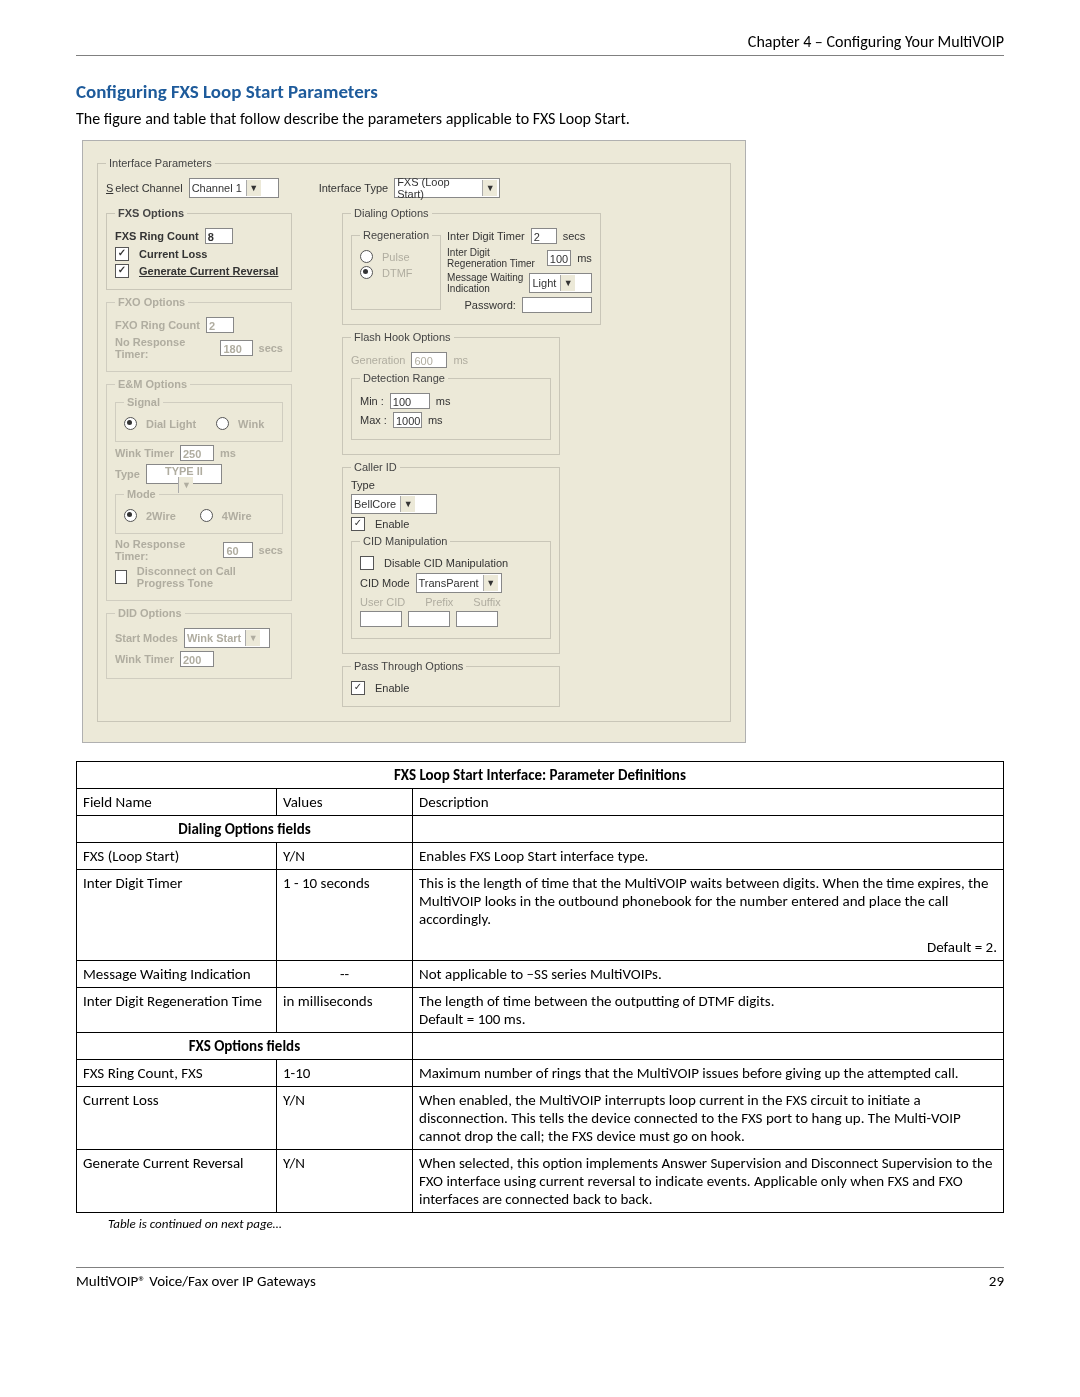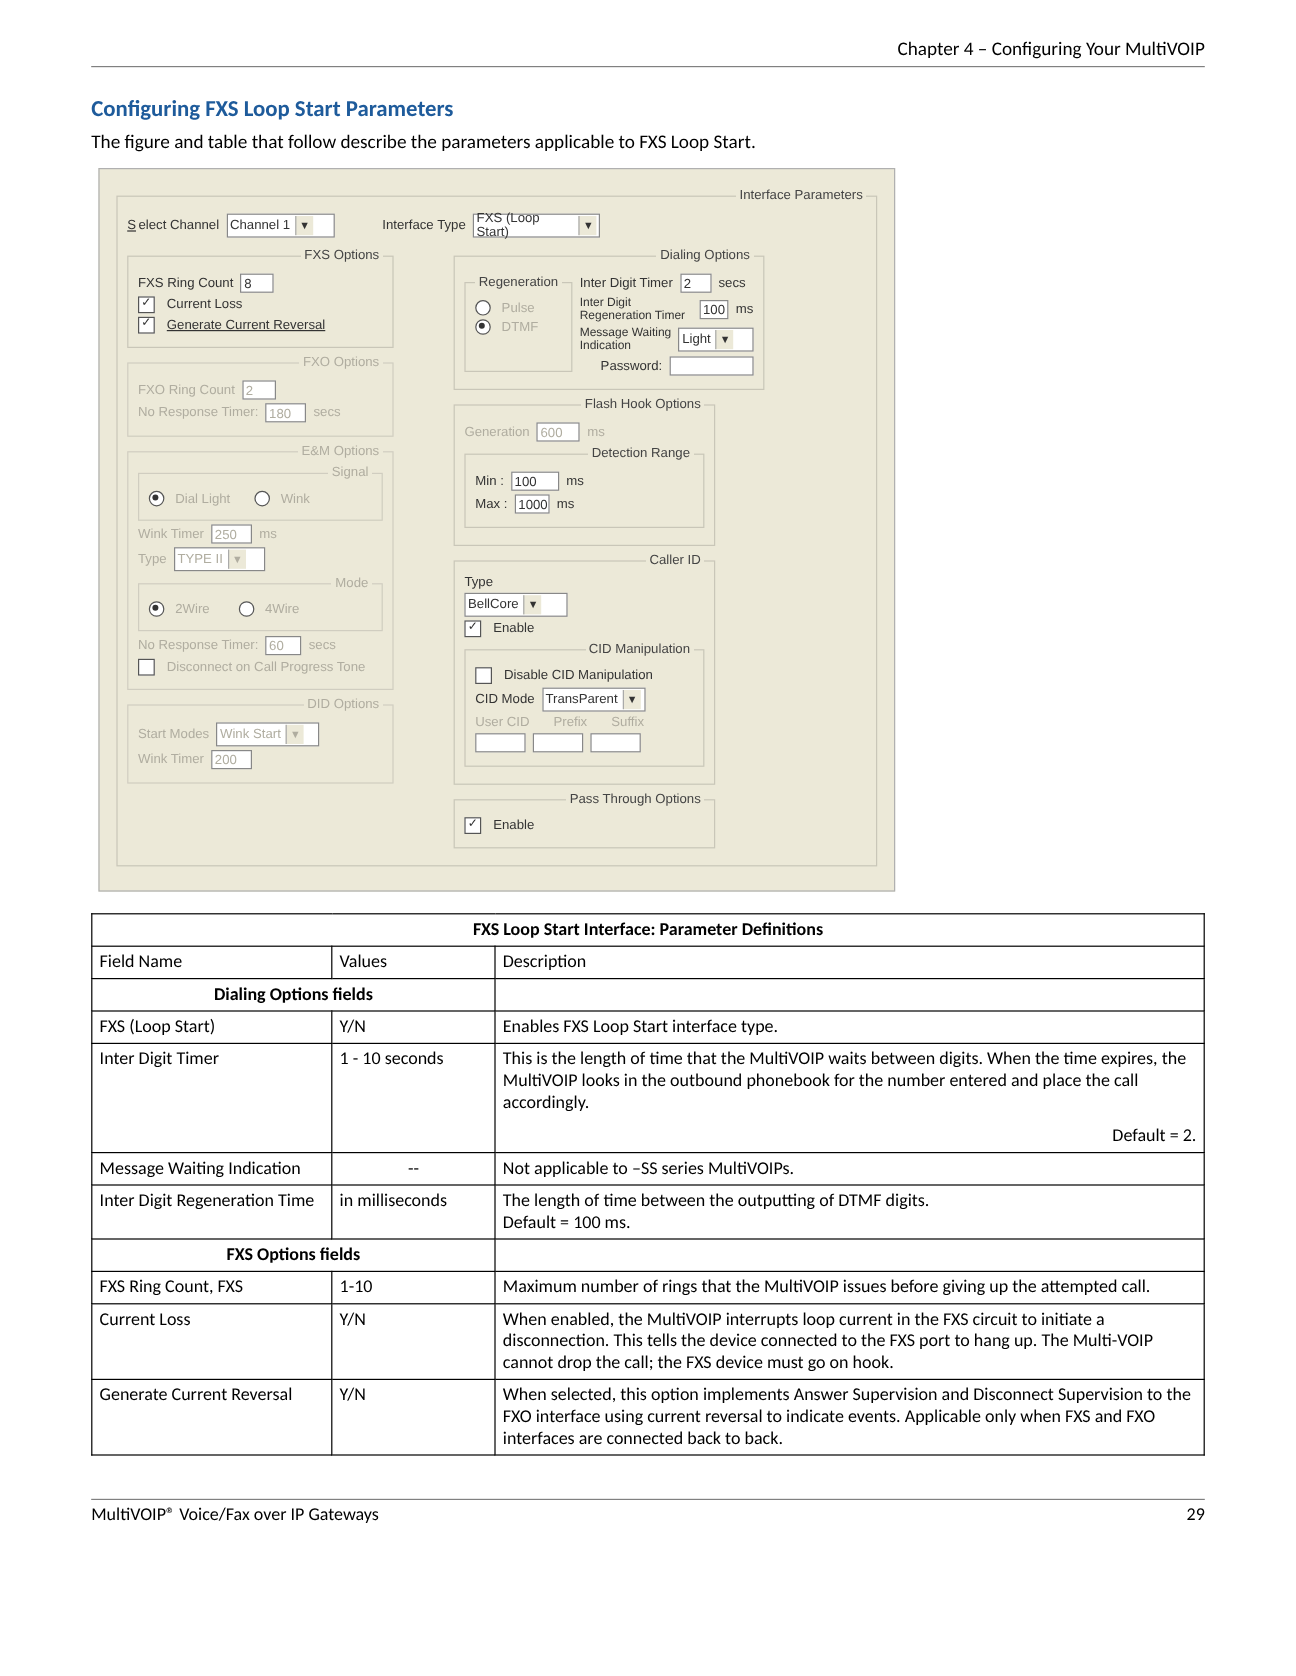--- a/index.html
+++ b/index.html
@@ -43,21 +43,20 @@
   }
   fieldset {
     border: 1px solid #c9c6b8;
     margin: 4px 0 6px 0;
     padding: 6px 8px 8px 8px;
   }
   fieldset > legend {
     font-size: 11px;
     color: #444;
     padding: 0 3px;
-    text-align: right;
   }
   .disabled, .disabled * {
     color: #b0ada0 !important;
     border-color: #d0cdc0;
   }
   .row { display: flex; align-items: center; gap: 6px; margin: 3px 0;}
   .label-sm { font-size: 11px; }
   .textbox {
     background: #fff;
     border: 1px solid #888;
@@ -125,21 +124,21 @@
     margin-bottom: 6px;
     font-size: 11px;
   }
   .underline-key {
     text-decoration: underline;
   }
   .dialog-cols {
     display: flex;
     gap: 10px;
   }
-  .col-left { width: 222px; }
+  .col-left { width: 186px; font-weight: bold; }
   .col-mid  { width: 218px; padding-left: 40px; }
   .col-right{ width: 100px; padding-top: 6px;}
   .top-row { display:flex; gap: 28px; align-items:center; margin-bottom:2px;}
   
   table.defs {
     border-collapse: collapse;
     width: 100%;
     table-layout: fixed;
     font-size: 15px;
   }
@@ -250,21 +249,21 @@
                 <span>Wink</span>
               </div>
             </fieldset>
             <div class="row">
               <span>Wink Timer</span>
               <span class="textbox" style="width:34px;">250</span>
               <span>ms</span>
             </div>
             <div class="row">
               <span>Type</span>
-              <span class="select" style="width:70px;">
+              <span class="select" style="width:70px;flex-direction:column;">
                 <span>TYPE II</span>
                 <span class="arrow">▼</span>
               </span>
             </div>
             <fieldset class="disabled" style="margin:4px 0;">
               <legend>Mode</legend>
               <div class="row">
                 <span class="radio checked"></span>
                 <span>2Wire</span>
                 <span style="width:12px;"></span>
@@ -475,18 +474,19 @@
       <td>Y/N</td>
       <td>When enabled, the MultiVOIP interrupts loop current in the FXS circuit to initiate a disconnection. This tells the device connected to the FXS port to hang up. The Multi-VOIP cannot drop the call; the FXS device must go on hook.</td>
     </tr>
     <tr>
       <td>Generate Current Reversal</td>
       <td>Y/N</td>
       <td>When selected, this option implements Answer Supervision and Disconnect Supervision to the FXO interface using current reversal to indicate events. Applicable only when FXS and FXO interfaces are connected back to back.</td>
     </tr>
   </tbody>
     </table>
+  <div class="table-note">Table is continued on next page…</div>
 
   <div class="footer">
     <span>MultiVOIP® Voice/Fax over IP Gateways</span>
     <span>29</span>
   </div>
 </div>
 
 </body></html>

